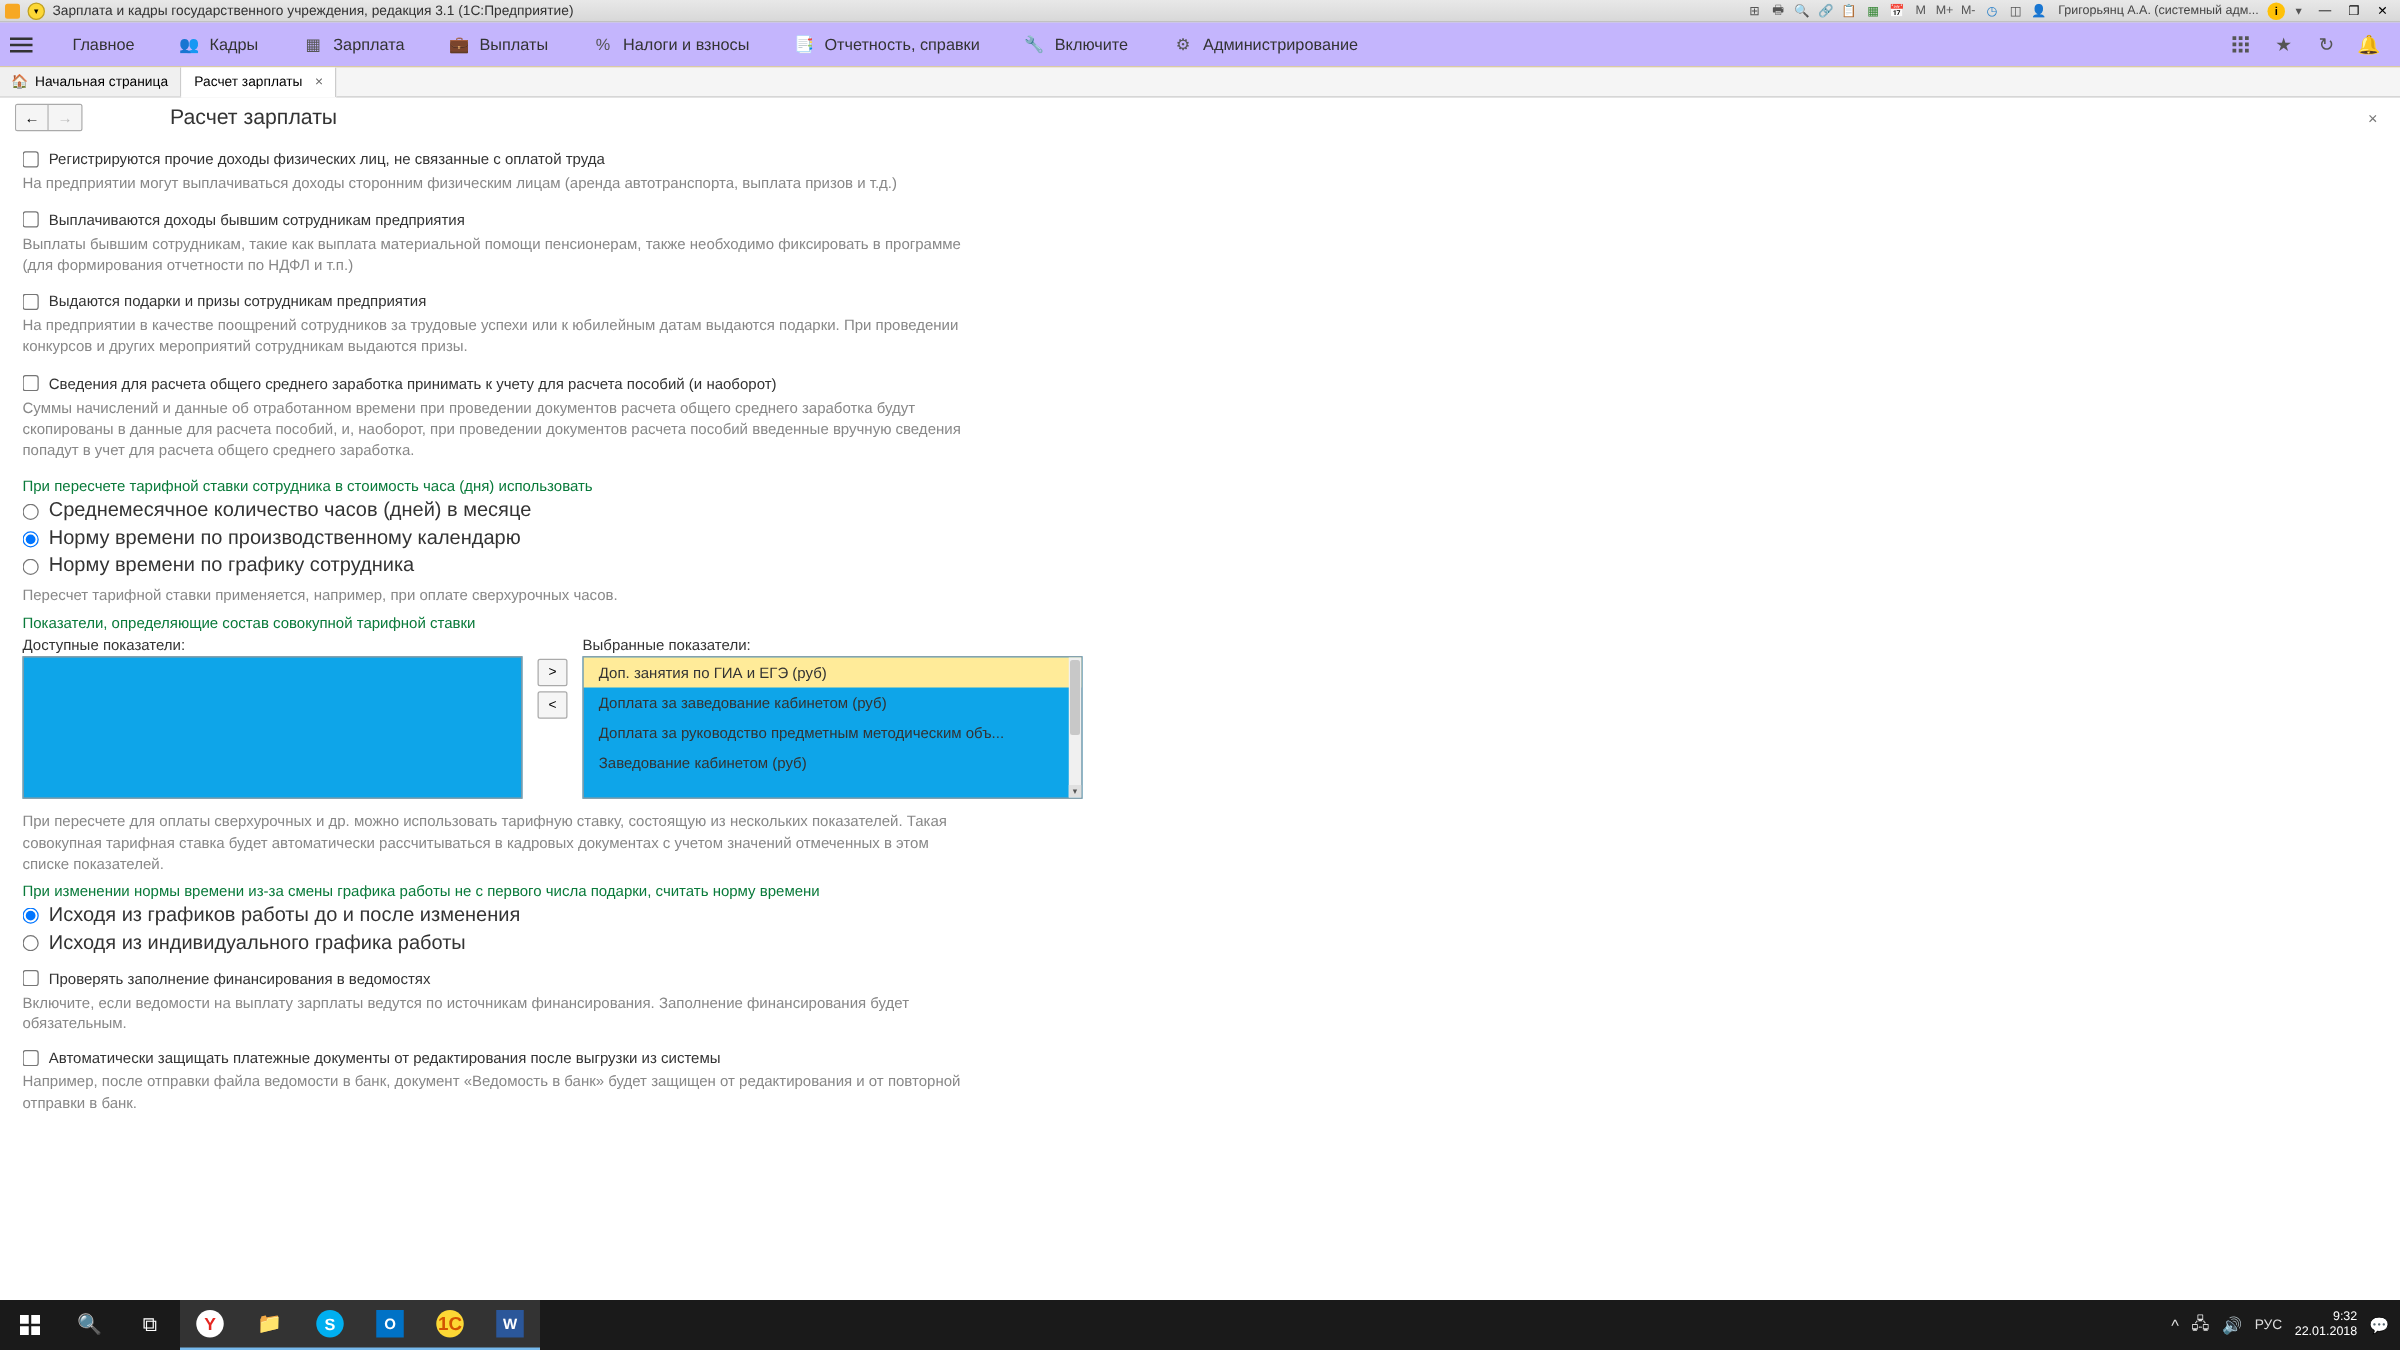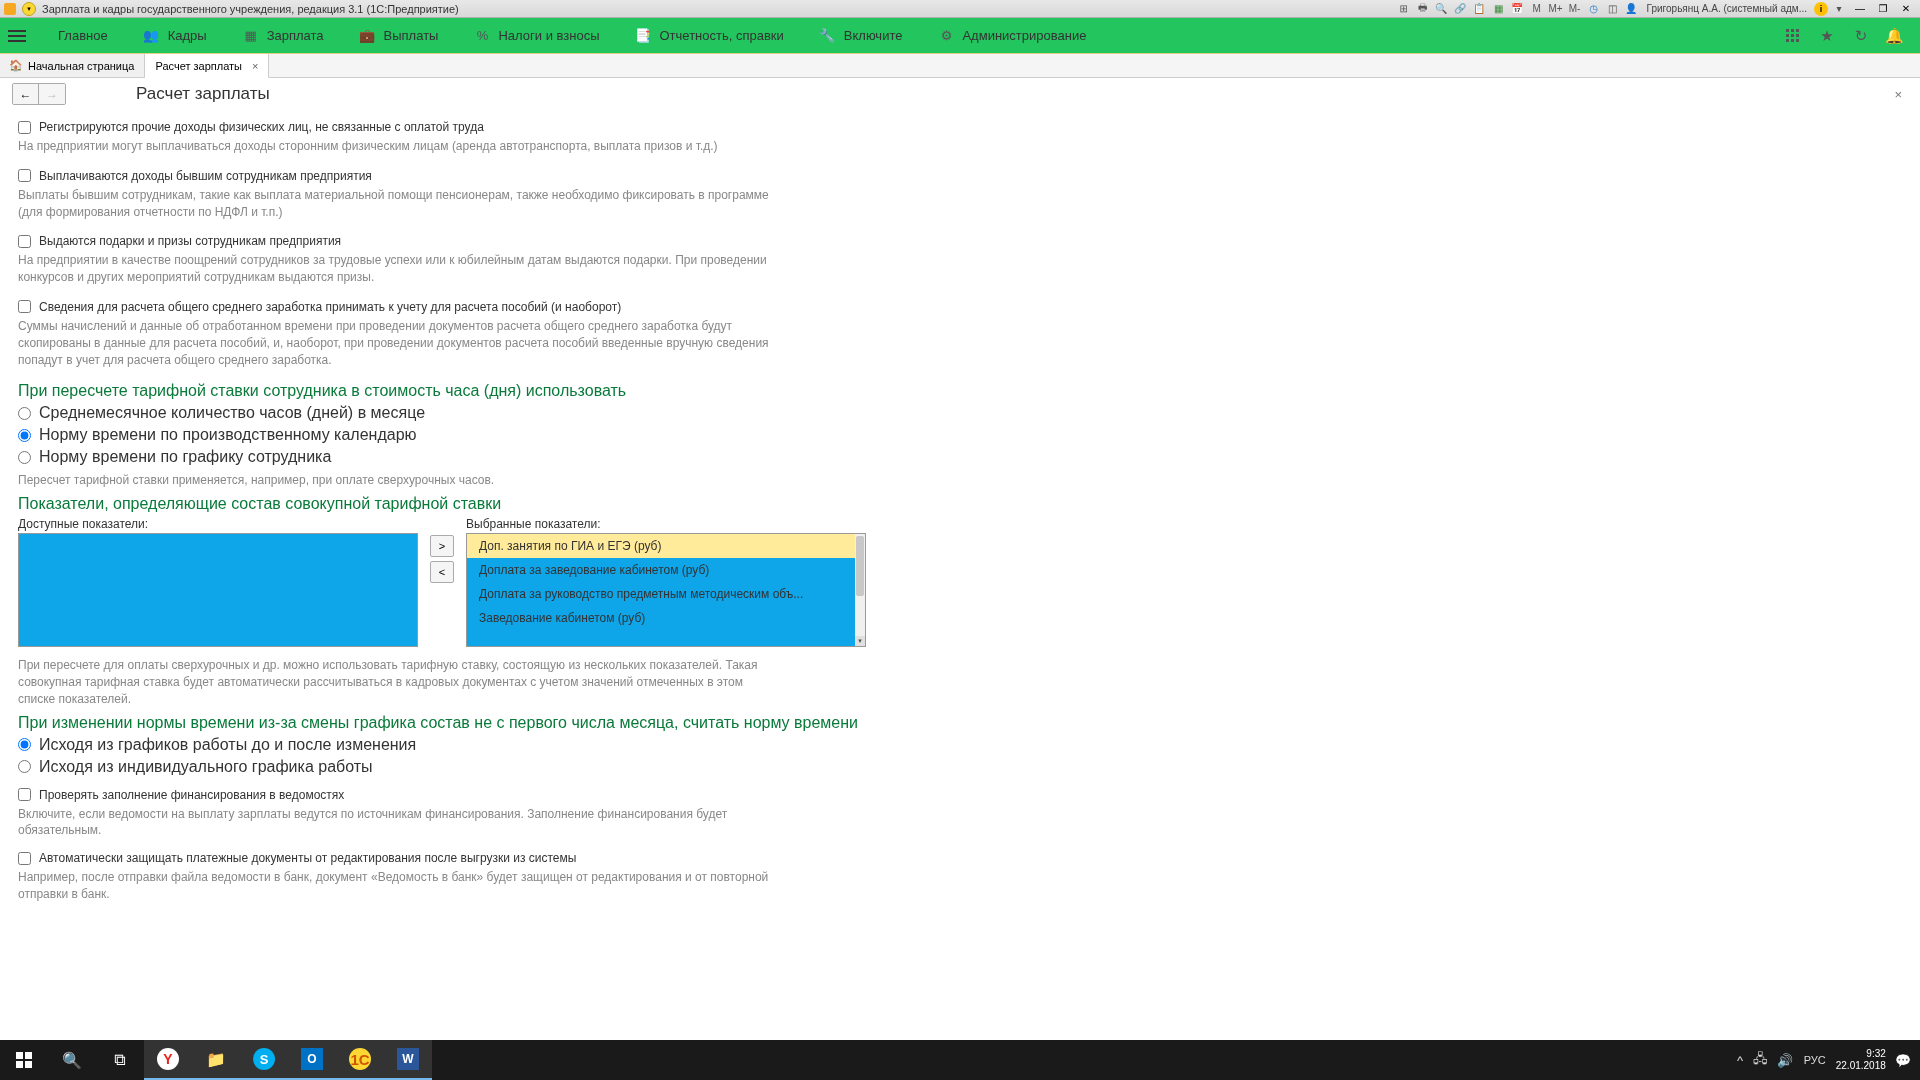--- a/index.html
+++ b/index.html
@@ -11,21 +11,21 @@
 .titlebar-logo { width: 12px; height: 12px; background: #f7a823; border-radius: 2px; }
 .titlebar-dropdown { width: 14px; height: 14px; background: #fdd835; border: 1px solid #c0a020; border-radius: 50%; display: flex; align-items: center; justify-content: center; font-size: 7px; }
 .titlebar-text { font-size: 11px; color: #333; }
 .titlebar-right { margin-left: auto; display: flex; align-items: center; gap: 3px; }
 .titlebar-icon { width: 16px; height: 14px; display: flex; align-items: center; justify-content: center; color: #555; font-size: 10px; cursor: pointer; }
 .titlebar-user { font-size: 10px; color: #444; margin: 0 4px; }
 .info-icon { width: 14px; height: 14px; background: #ffc107; border-radius: 50%; display: flex; align-items: center; justify-content: center; font-size: 9px; font-weight: bold; }
 .win-btn { width: 20px; height: 14px; display: flex; align-items: center; justify-content: center; font-size: 10px; cursor: pointer; }
 
 
-.menubar { height: 36px; background: #22c55e; display: flex; align-items: center; padding: 12px 8px; border-bottom: 1px solid #e0d088; justify-content: center; }
+.menubar { height: 36px; background: #c4b5fd; display: flex; align-items: center; padding: 12px 8px; border-bottom: 1px solid #e0d088; justify-content: center; }
 .menu-burger { width: 18px; margin-right: 14px; cursor: pointer; }
 .menu-burger span { display: block; width: 18px; height: 2px; background: #333; margin: 3px 0; }
 .menu-item { display: flex; align-items: center; gap: 8px; padding: 0 18px; cursor: pointer; color: #333; font-size: 13px; }
 .menu-icon { width: 16px; height: 16px; display: flex; align-items: center; justify-content: center; color: #555; }
 .menubar-right { margin-left: auto; display: flex; align-items: center; gap: 16px; padding-right: 8px; }
 .menubar-right-icon { width: 18px; height: 18px; display: flex; align-items: center; justify-content: center; color: #555; cursor: pointer; font-size: 15px; }
 
 
 .tabsbar { height: 24px; background: #f5f5f5; border-bottom: 1px solid #ccc; display: flex; align-items: stretch; }
 .tab { display: flex; align-items: center; gap: 6px; padding: 0 10px; border-right: 1px solid #ccc; font-size: 11px; cursor: pointer; background: #f0f0f0; }
@@ -43,21 +43,21 @@
 
 
 .content { padding: 2px 18px 12px 18px; overflow-y: auto; height: calc(100% - 18px - 36px - 24px - 32px - 40px); position: relative; }
 
 .check-row { display: flex; align-items: center; gap: 8px; margin-top: 8px; }
 .check-row input[type="checkbox"] { width: 13px; height: 13px; }
 .check-label { font-size: 12px; color: #333; }
 
 .hint { font-size: 12px; color: #888; margin-top: 4px; line-height: 1.4; max-width: 760px; }
 
-.section-green { font-size: 16px; color: #097a3a; margin-top: 14px; }
+.section-green { font-size: 12px; color: #097a3a; margin-top: 14px; }
 
 .radio-row { display: flex; align-items: center; gap: 8px; margin-top: 4px; }
 .radio-row input[type="radio"] { width: 13px; height: 13px; }
 .radio-label { font-size: 16px; color: #333; }
 
 .picker-row { display: flex; gap: 12px; margin-top: 4px; align-items: flex-start; }
 .picker-col { display: flex; flex-direction: column; }
 .picker-label { font-size: 12px; color: #333; margin-bottom: 2px; }
 .picker-list { width: 400px; height: 114px; border: 1px solid #999; background: #0ea5e9; }
 .picker-list.selected { position: relative; }
@@ -250,21 +250,21 @@
         <div class="picker-scrollbar">
           <div class="picker-scrollbar-thumb"></div>
           <div class="picker-scrollbar-down">▾</div>
         </div>
       </div>
     </div>
   </div>
 
   <div class="hint" style="margin-top:10px">При пересчете для оплаты сверхурочных и др. можно использовать тарифную ставку, состоящую из нескольких показателей. Такая совокупная тарифная ставка будет автоматически рассчитываться в кадровых документах с учетом значений отмеченных в этом списке показателей.</div>
 
-  <div class="section-green" style="margin-top:6px">При изменении нормы времени из-за смены графика состав не с первого числа месяца, считать норму времени</div>
+  <div class="section-green" style="margin-top:6px">При изменении нормы времени из-за смены графика работы не с первого числа подарки, считать норму времени</div>
   <div class="radio-row">
     <input type="radio" name="norm" checked="" style="">
     <span class="radio-label">Исходя из графиков работы до и после изменения</span>
   </div>
   <div class="radio-row">
     <input type="radio" name="norm" style="">
     <span class="radio-label">Исходя из индивидуального графика работы</span>
   </div>
 
   <div class="check-row" style="margin-top:12px">

